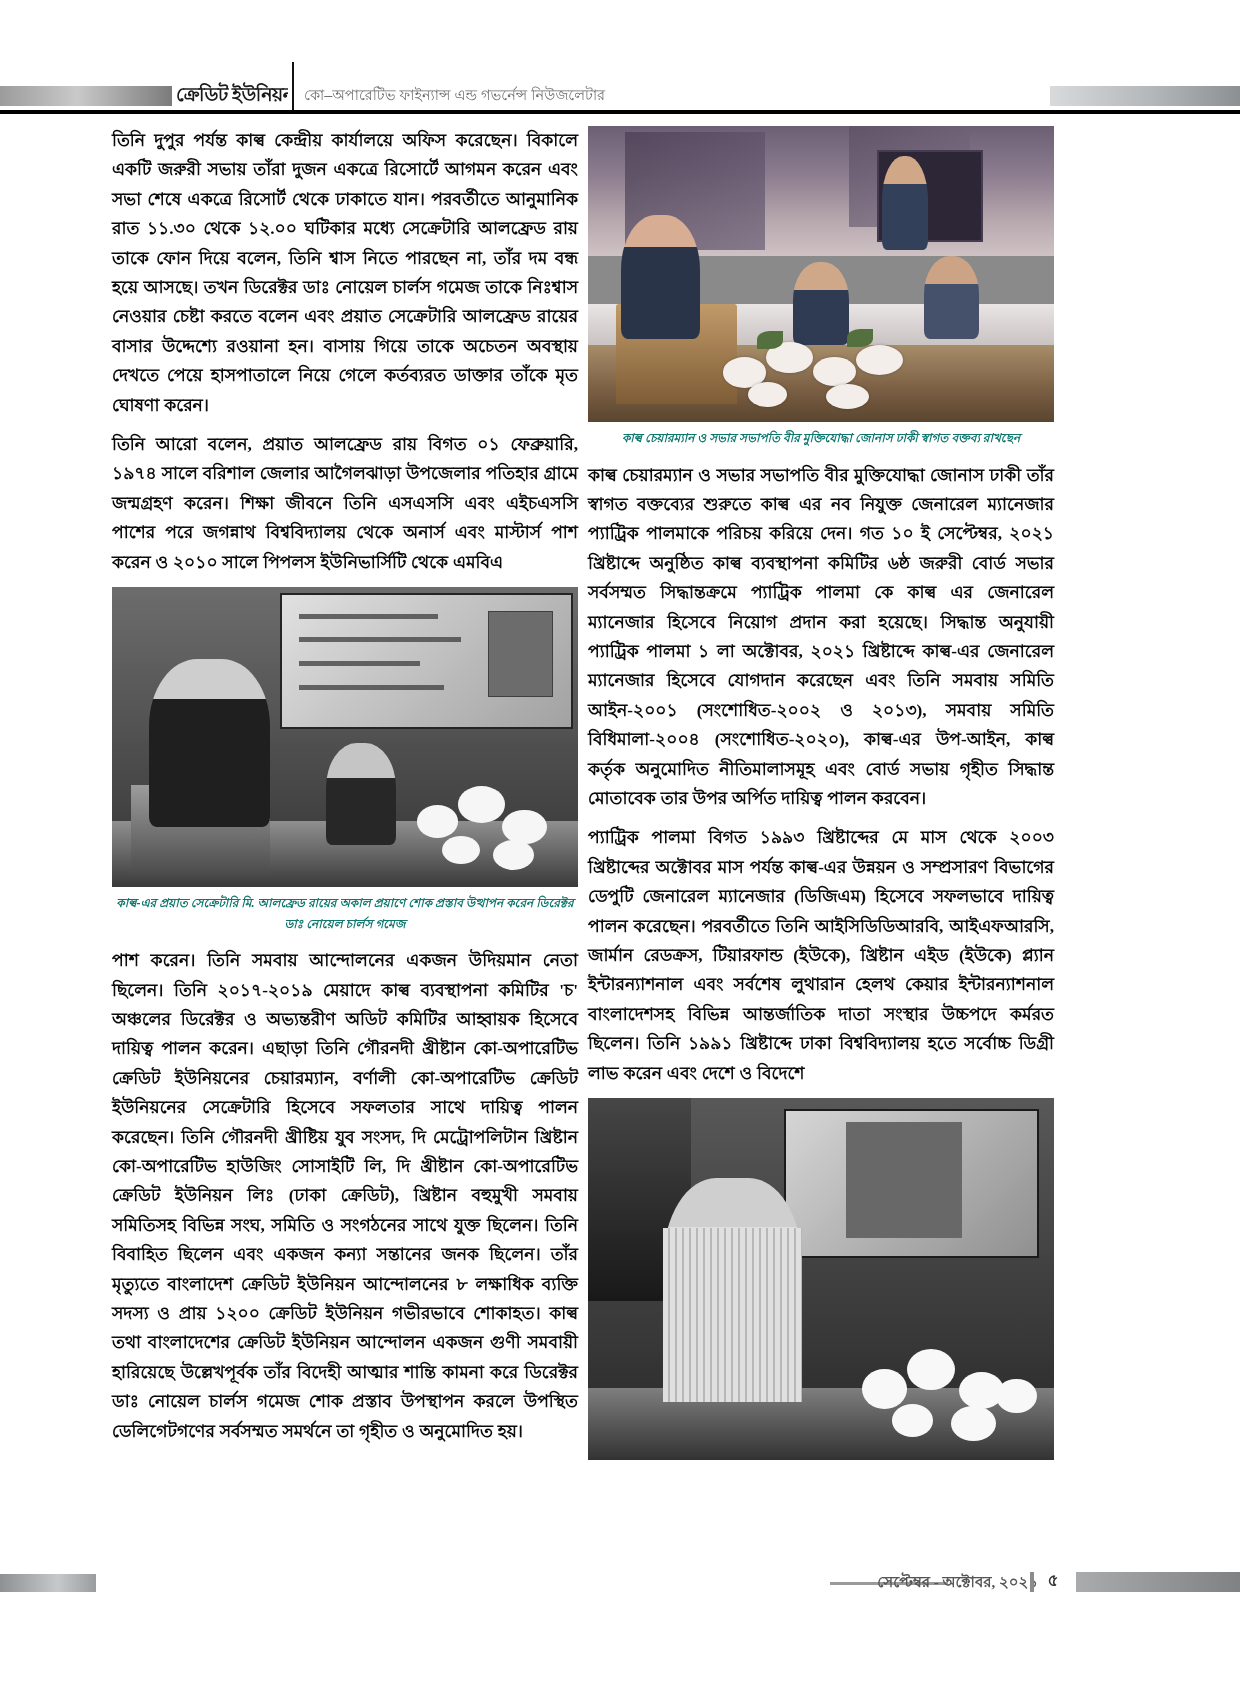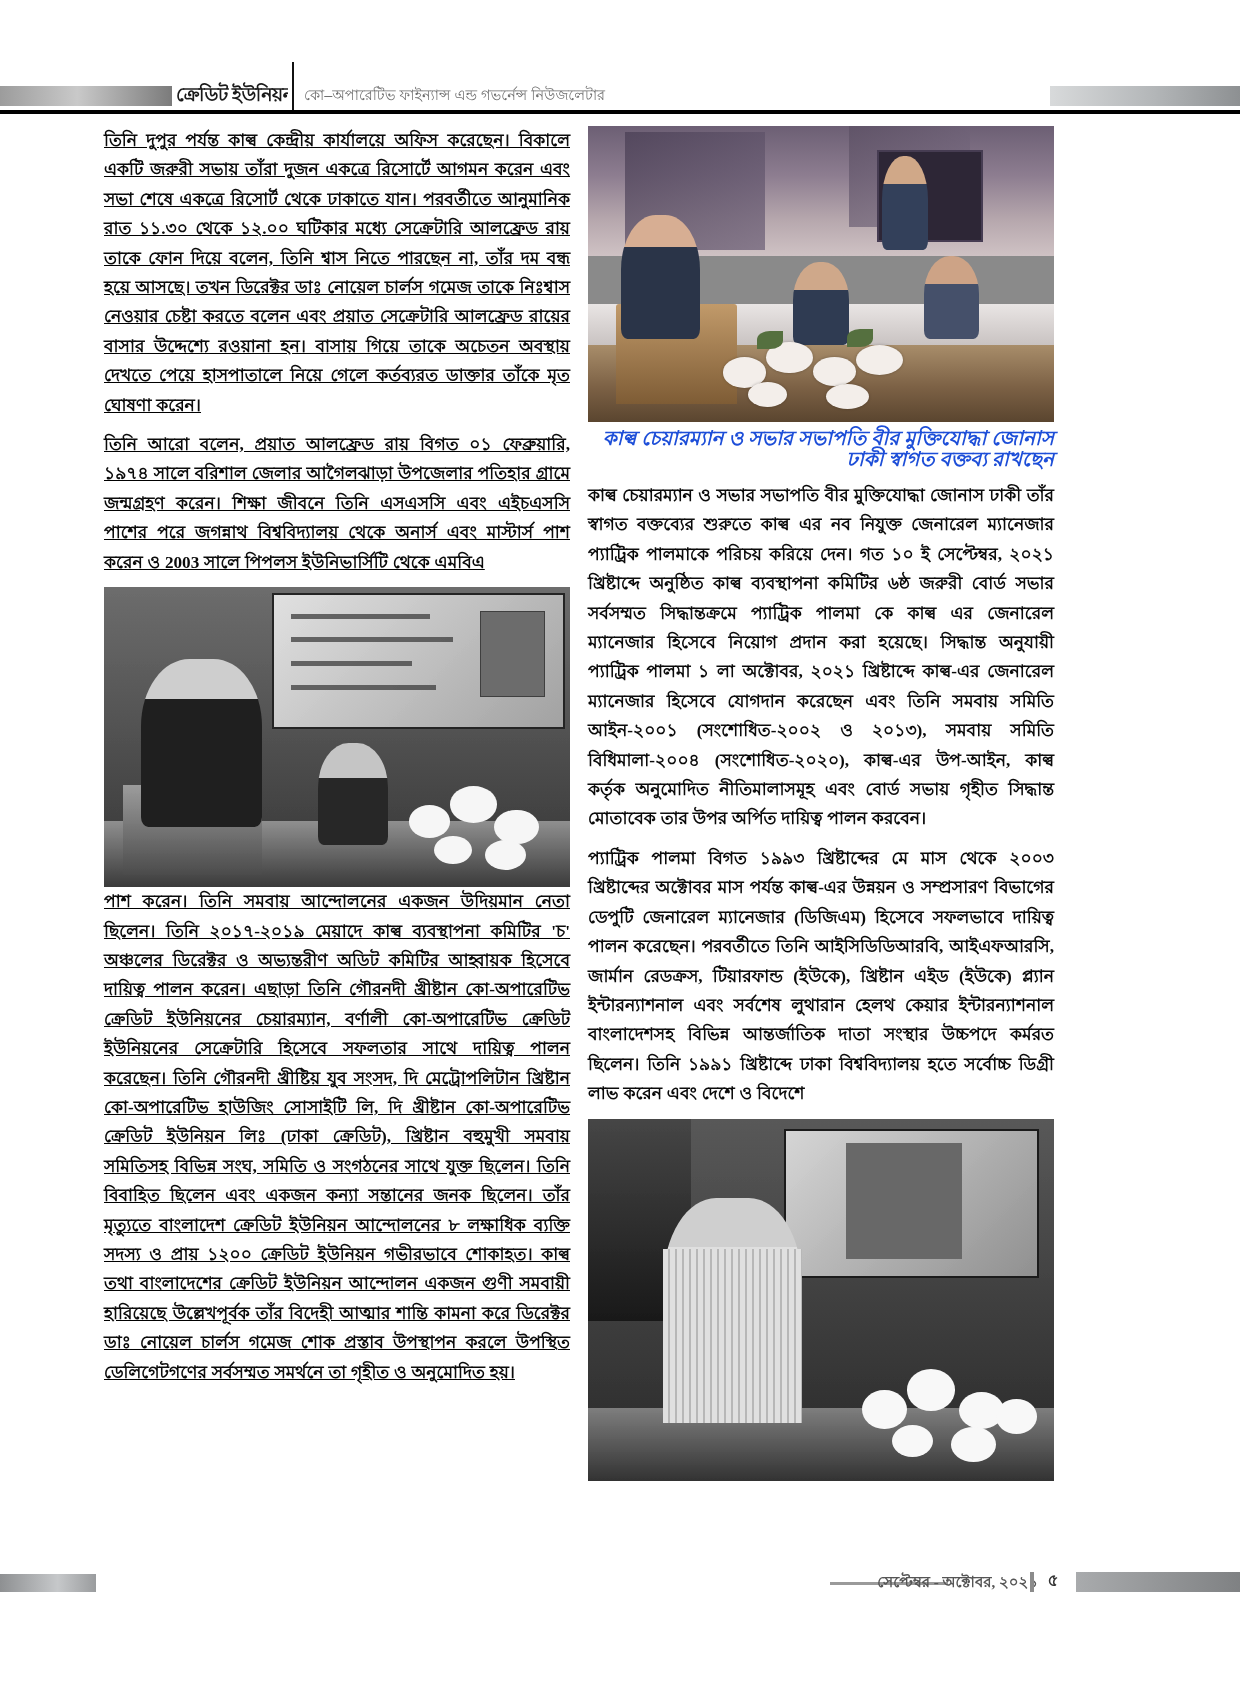--- a/index.html
+++ b/index.html
@@ -77,21 +77,21 @@
     width: 1240px; height: 4px;
     background: #000;
   }
 
   
   .col {
     position: absolute;
     top: 126px;
     width: 466px;
   }
-  .col-left  { left: 104px; text-decoration: underline; }
+  .col-left  { left: 112px; }
   .col-right { left: 588px; }
 
   
   p.body {
     margin: 0 0 10px 0;
     font-size: 17.2px;
     line-height: 29.4px;
     text-align: justify;
     text-justify: inter-word;
     font-family: "Liberation Serif", "DejaVu Sans", sans-serif;
@@ -105,27 +105,27 @@
     margin: 4px 0 4px 0;
     font-size: 19px;
     line-height: 28px;
     font-weight: 700;
     font-family: "Liberation Serif", "DejaVu Sans", sans-serif;
     color: #000;
   }
 
   .caption {
     margin: 6px 0 12px 0;
-    font-size: 20px;
+    font-size: 12px;
     line-height: 20.5px;
-    text-align: right;
+    text-align: center;
     font-style: italic;
     font-weight: 600;
     font-family: "Liberation Serif", "DejaVu Serif", serif;
-    color: #1d4ed8;
+    color: #0f766e;
   }
 
   
   .photo {
     position: relative;
     width: 100%;
     overflow: hidden;
     background: #8a8a8a;
   }
   .photo.mono { filter: grayscale(1) contrast(1.08); }
@@ -219,21 +219,21 @@
     <div class="hdr-logo">ক্রেডিট ইউনিয়ন</div>
     <div class="hdr-divider"></div>
     <div class="hdr-subtitle">কো–অপারেটিভ ফাইন্যান্স এন্ড গভর্নেন্স নিউজলেটার</div>
     <div class="hdr-bar-right"></div>
     <div class="hdr-rule"></div>
   </div>
 
   <div class="col col-left">
 
     <p class="body">তিনি দুপুর পর্যন্ত কাল্ব কেন্দ্রীয় কার্যালয়ে অফিস করেছেন। বিকালে একটি জরুরী সভায় তাঁরা দুজন একত্রে রিসোর্টে আগমন করেন এবং সভা শেষে একত্রে রিসোর্ট থেকে ঢাকাতে যান। পরবর্তীতে আনুমানিক রাত ১১.৩০ থেকে ১২.০০ ঘটিকার মধ্যে সেক্রেটারি আলফ্রেড রায় তাকে ফোন দিয়ে বলেন, তিনি শ্বাস নিতে পারছেন না, তাঁর দম বন্ধ হয়ে আসছে। তখন ডিরেক্টর ডাঃ নোয়েল চার্লস গমেজ তাকে নিঃশ্বাস নেওয়ার চেষ্টা করতে বলেন এবং প্রয়াত সেক্রেটারি আলফ্রেড রায়ের বাসার উদ্দেশ্যে রওয়ানা হন। বাসায় গিয়ে তাকে অচেতন অবস্থায় দেখতে পেয়ে হাসপাতালে নিয়ে গেলে কর্তব্যরত ডাক্তার তাঁকে মৃত ঘোষণা করেন।</p>
-    <p class="body">তিনি আরো বলেন, প্রয়াত আলফ্রেড রায় বিগত ০১ ফেব্রুয়ারি, ১৯৭৪ সালে বরিশাল জেলার আগৈলঝাড়া উপজেলার পতিহার গ্রামে জন্মগ্রহণ করেন। শিক্ষা জীবনে তিনি এসএসসি এবং এইচএসসি পাশের পরে জগন্নাথ বিশ্ববিদ্যালয় থেকে অনার্স এবং মাস্টার্স পাশ করেন ও 2003 সালে পিপলস ইউনিভার্সিটি থেকে এমবিএ</p>
+    <p class="body">তিনি আরো বলেন, প্রয়াত আলফ্রেড রায় বিগত ০১ ফেব্রুয়ারি, ১৯৭৪ সালে বরিশাল জেলার আগৈলঝাড়া উপজেলার পতিহার গ্রামে জন্মগ্রহণ করেন। শিক্ষা জীবনে তিনি এসএসসি এবং এইচএসসি পাশের পরে জগন্নাথ বিশ্ববিদ্যালয় থেকে অনার্স এবং মাস্টার্স পাশ করেন ও ২০১০ সালে পিপলস ইউনিভার্সিটি থেকে এমবিএ</p>
 
     <div class="photo ph2 mono">
       <div class="bg"></div>
       <div class="scr">
         <div class="scr-ph"></div>
         <div class="scr-ln" style="top:14%;width:48%;"></div>
         <div class="scr-ln" style="top:32%;width:56%;"></div>
         <div class="scr-ln" style="top:50%;width:42%;"></div>
         <div class="scr-ln" style="top:68%;width:50%;"></div>
       </div>
@@ -243,20 +243,21 @@
       <div class="man2"></div>
       <div class="fl">
         <i style="left:4%;top:30%;width:26%;height:30%;"></i>
         <i style="left:30%;top:12%;width:30%;height:34%;"></i>
         <i style="left:58%;top:34%;width:28%;height:32%;"></i>
         <i style="left:20%;top:58%;width:24%;height:26%;"></i>
         <i style="left:52%;top:62%;width:26%;height:28%;"></i>
       </div>
     </div>
 
+    <p class="caption">কাল্ব-এর প্রয়াত সেক্রেটারি মি. আলফ্রেড রায়ের অকাল প্রয়াণে শোক প্রস্তাব উত্থাপন করেন ডিরেক্টর ডাঃ নোয়েল চার্লস গমেজ</p>
 
     <p class="body">পাশ করেন। তিনি সমবায় আন্দোলনের একজন উদিয়মান নেতা ছিলেন। তিনি ২০১৭-২০১৯ মেয়াদে কাল্ব ব্যবস্থাপনা কমিটির 'চ' অঞ্চলের ডিরেক্টর ও অভ্যন্তরীণ অডিট কমিটির আহ্বায়ক হিসেবে দায়িত্ব পালন করেন। এছাড়া তিনি গৌরনদী খ্রীষ্টান কো-অপারেটিভ ক্রেডিট ইউনিয়নের চেয়ারম্যান, বর্ণালী কো-অপারেটিভ ক্রেডিট ইউনিয়নের সেক্রেটারি হিসেবে সফলতার সাথে দায়িত্ব পালন করেছেন। তিনি গৌরনদী খ্রীষ্টিয় যুব সংসদ, দি মেট্রোপলিটান খ্রিষ্টান কো-অপারেটিভ হাউজিং সোসাইটি লি, দি খ্রীষ্টান কো-অপারেটিভ ক্রেডিট ইউনিয়ন লিঃ (ঢাকা ক্রেডিট), খ্রিষ্টান বহুমুখী সমবায় সমিতিসহ বিভিন্ন সংঘ, সমিতি ও সংগঠনের সাথে যুক্ত ছিলেন। তিনি বিবাহিত ছিলেন এবং একজন কন্যা সন্তানের জনক ছিলেন। তাঁর মৃত্যুতে বাংলাদেশ ক্রেডিট ইউনিয়ন আন্দোলনের ৮ লক্ষাধিক ব্যক্তি সদস্য ও প্রায় ১২০০ ক্রেডিট ইউনিয়ন গভীরভাবে শোকাহত। কাল্ব তথা বাংলাদেশের ক্রেডিট ইউনিয়ন আন্দোলন একজন গুণী সমবায়ী হারিয়েছে উল্লেখপূর্বক তাঁর বিদেহী আত্মার শান্তি কামনা করে ডিরেক্টর ডাঃ নোয়েল চার্লস গমেজ শোক প্রস্তাব উপস্থাপন করলে উপস্থিত ডেলিগেটগণের সর্বসম্মত সমর্থনে তা গৃহীত ও অনুমোদিত হয়।</p>
   </div>
 
   <div class="col col-right">
 
     <div class="photo ph1">
       <div class="wall-top"></div>
       <div class="wall-panel"></div>
       <div class="wall-panel2"></div>

